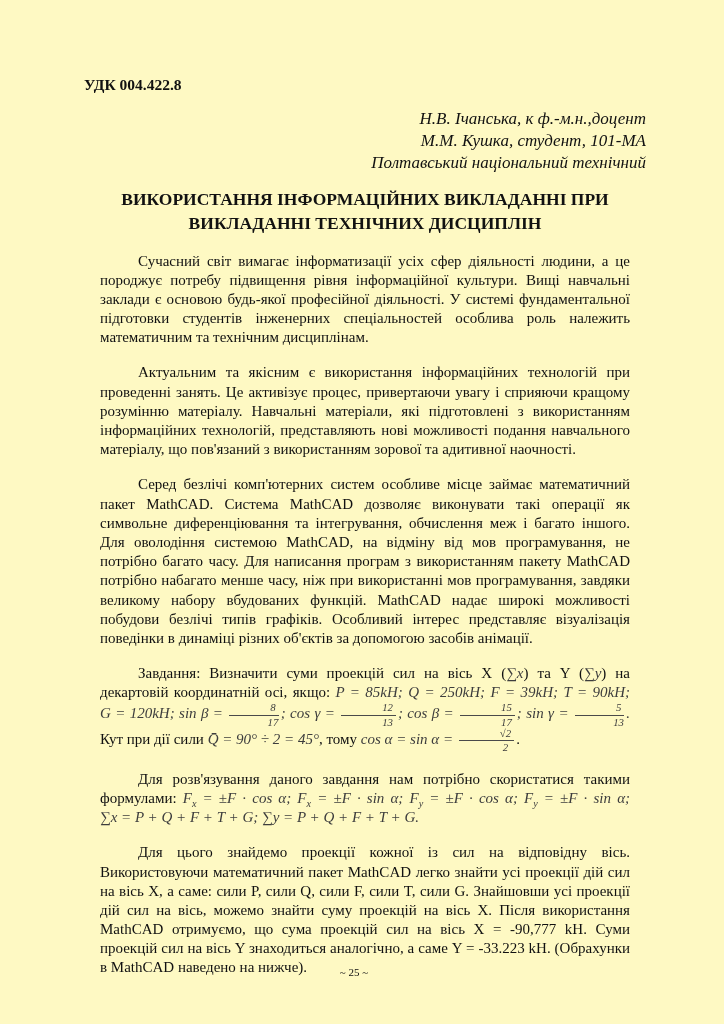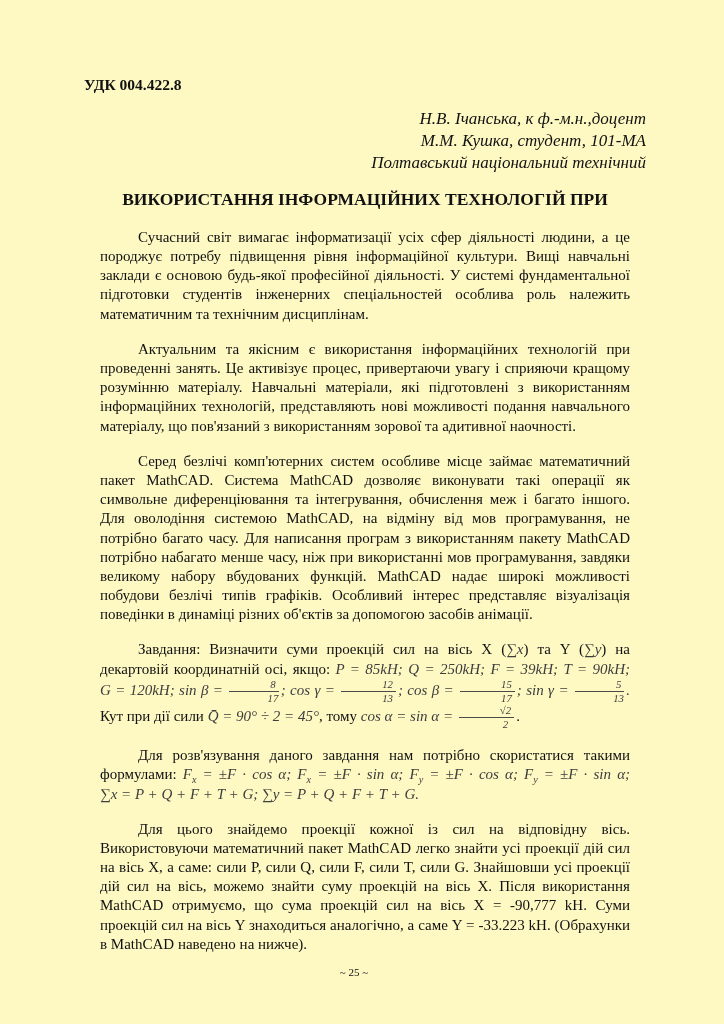--- a/index.html
+++ b/index.html
@@ -81,21 +81,21 @@
 <div class="page">
 
   <div class="udc">УДК 004.422.8</div>
 
   <div class="authors">
       <div class="author-line">Н.В. Ічанська, к ф.-м.н.,доцент</div>
       <div class="author-line">М.М. Кушка, студент, 101-МА</div>
       <div class="author-line">Полтавський національний технічний</div>
     </div>
 
-  <h1 class="title"><span>ВИКОРИСТАННЯ ІНФОРМАЦІЙНИХ ТЕХНОЛОГІЙ ПРИ</span><br></h1>
+  <h1 class="title"><span>ВИКОРИСТАННЯ ІНФОРМАЦІЙНИХ ВИКЛАДАННІ ПРИ</span><br><span>ВИКЛАДАННІ ТЕХНІЧНИХ ДИСЦИПЛІН</span></h1>
 
   <div class="body-text">
       <p class="para">Сучасний світ вимагає інформатизації усіх сфер діяльності людини, а це породжує потребу підвищення рівня інформаційної культури. Вищі навчальні заклади є основою будь-якої професійної діяльності. У системі фундаментальної підготовки студентів інженерних спеціальностей особлива роль належить математичним та технічним дисциплінам.</p>
       <p class="para">Актуальним та якісним є використання інформаційних технологій при проведенні занять. Це активізує процес, привертаючи увагу і сприяючи кращому розумінню матеріалу. Навчальні матеріали, які підготовлені з використанням інформаційних технологій, представляють нові можливості подання навчального матеріалу, що пов'язаний з використанням зорової та адитивної наочності.</p>
       <p class="para">Серед безлічі комп'ютерних систем особливе місце займає математичний пакет MathCAD. Система MathCAD дозволяє виконувати такі операції як символьне диференціювання та інтегрування, обчислення меж і багато іншого. Для оволодіння системою MathCAD, на відміну від мов програмування, не потрібно багато часу. Для написання програм з використанням пакету MathCAD потрібно набагато менше часу, ніж при використанні мов програмування, завдяки великому набору вбудованих функцій. MathCAD надає широкі можливості побудови безлічі типів графіків. Особливий інтерес представляє візуалізація поведінки в динаміці різних об'єктів за допомогою засобів анімації.</p>
       <p class="para">Завдання: Визначити суми проекцій сил на вісь X (<span class="math">∑x</span>) та Y (<span class="math">∑y</span>) на декартовій координатній осі, якщо: <span class="math">P = 85kH;</span> <span class="math">Q = 250kH;</span> <span class="math">F = 39kH;</span> <span class="math">T = 90kH;</span> <span class="math">G = 120kH;</span> <span class="math">sin β = </span><span class="frac"><span class="num">8</span><span class="den">17</span></span><span class="math">;</span> <span class="math">cos γ = </span><span class="frac"><span class="num">12</span><span class="den">13</span></span><span class="math">;</span> <span class="math">cos β = </span><span class="frac"><span class="num">15</span><span class="den">17</span></span><span class="math">;</span> <span class="math">sin γ = </span><span class="frac"><span class="num">5</span><span class="den">13</span></span><span class="math">.</span> Кут при дії сили <span class="math">Q̄ = 90° ÷ 2 = 45°</span>, тому <span class="math">cos α = sin α = </span><span class="frac"><span class="num">√2</span><span class="den">2</span></span>.</p>
       <p class="para">Для розв'язування даного завдання нам потрібно скористатися такими формулами: <span class="math">F<sub>x</sub></span><span class="math"> = ±F · cos α;</span> <span class="math">F<sub>x</sub></span><span class="math"> = ±F · sin α;</span> <span class="math">F<sub>y</sub></span><span class="math"> = ±F · cos α;</span> <span class="math">F<sub>y</sub></span><span class="math"> = ±F · sin α;</span> <span class="math">∑x = P + Q + F + T + G;</span> <span class="math">∑y = P + Q + F + T + G.</span></p>
       <p class="para">Для цього знайдемо проекції кожної із сил на відповідну вісь. Використовуючи математичний пакет MathCAD легко знайти усі проекції дій сил на вісь X, а саме: сили P, сили Q, сили F, сили T, сили G. Знайшовши усі проекції дій сил на вісь, можемо знайти суму проекцій на вісь X. Після використання MathCAD отримуємо, що сума проекцій сил на вісь X = -90,777 kH. Суми проекцій сил на вісь Y знаходиться аналогічно, а саме Y = -33.223 kH. (Обрахунки в MathCAD наведено на нижче).</p>
     </div>
 

